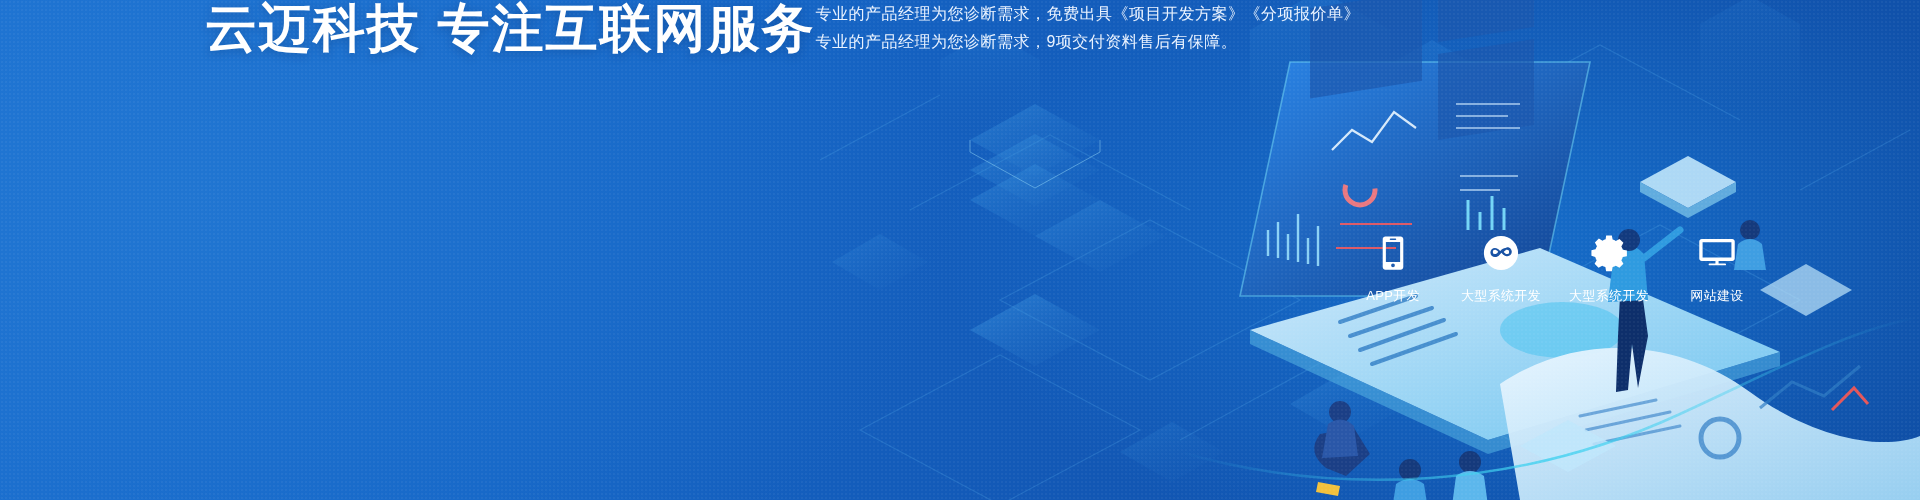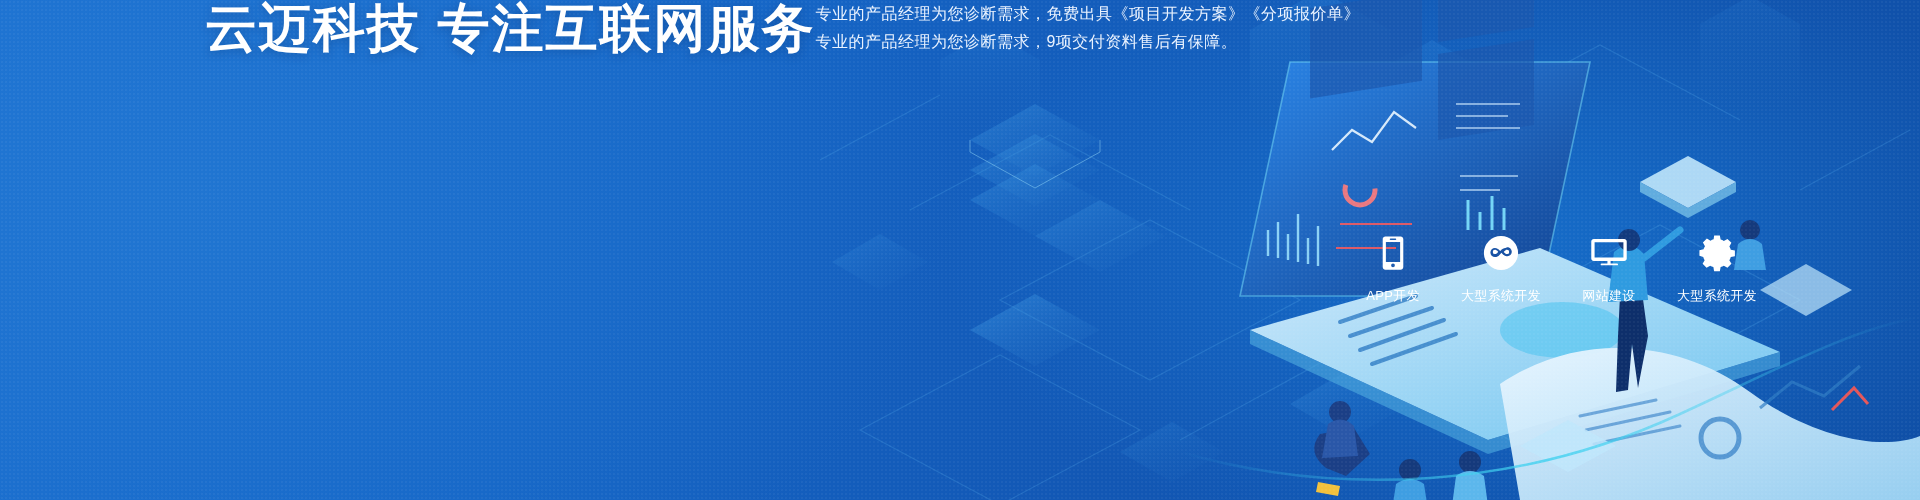--- a/index.html
+++ b/index.html
@@ -287,32 +287,32 @@
               <path d="M12 1.2A10.8 10.8 0 1012 22.8 10.8 10.8 0 0012 1.2zm3.9 7.1c1.6 0 2.9 1.3 2.9 2.9 0 1.7-1.5 3-3.2 2.8-1.2-.1-2-.8-2.8-1.6l-.5-.5-1.3 1.3c-.8.8-1.6 1.4-2.8 1.4a2.9 2.9 0 110-5.8c1.2 0 2 .6 2.8 1.4l.5.5.5-.5c.8-.8 1.6-1.4 2.8-1.4zm-.1 1.6c-.6 0-1.1.4-1.7 1l-.4.4.5.5c.5.5 1 .9 1.6.9a1.4 1.4 0 100-2.8zm-7.6 0a1.4 1.4 0 100 2.8c.6 0 1.1-.4 1.7-1l.4-.4-.5-.5c-.5-.5-1-.9-1.6-.9z"></path>
             </svg>
         </span>
         <span class="lbl">大型系统开发</span>
       </div>
 
 
       <div class="service">
         <span class="ico">
           <svg viewBox="0 0 24 24">
+              <path d="M12 8.1a3.9 3.9 0 100 7.8 3.9 3.9 0 000-7.8zm0 2.1a1.8 1.8 0 110 3.6 1.8 1.8 0 010-3.6z"></path>
+              <path d="M10.2.9h3.6l.5 2.6c.7.2 1.4.5 2 .9l2.3-1.3 2.5 2.5-1.3 2.3c.4.6.7 1.3.9 2l2.6.5v3.6l-2.6.5c-.2.7-.5 1.4-.9 2l1.3 2.3-2.5 2.5-2.3-1.3c-.6.4-1.3.7-2 .9l-.5 2.6h-3.6l-.5-2.6c-.7-.2-1.4-.5-2-.9l-2.3 1.3-2.5-2.5 1.3-2.3c-.4-.6-.7-1.3-.9-2L.9 13.8v-3.6l2.6-.5c.2-.7.5-1.4.9-2L3.1 5.4l2.5-2.5 2.3 1.3c.6-.4 1.3-.7 2-.9L10.2.9z"></path>
+            </svg>
+        </span>
+        <span class="lbl">大型系统开发</span>
+      </div>
+
+      <div class="service">
+        <span class="ico">
+          <svg viewBox="0 0 24 24">
               <path d="M2.4 3.2h19.2c.9 0 1.6.7 1.6 1.6v10.6c0 .9-.7 1.6-1.6 1.6H2.4c-.9 0-1.6-.7-1.6-1.6V4.8c0-.9.7-1.6 1.6-1.6zm.5 2v9.6h18.2V5.2H2.9zm8.1 11.8h2v1.6h4.1a.6.6 0 010 1.2H7.3a.6.6 0 010-1.2H11v-1.6z"></path>
               <circle cx="12" cy="15.9" r=".75"></circle>
             </svg>
         </span>
         <span class="lbl">网站建设</span>
       </div>
 
-      <div class="service">
-        <span class="ico">
-          <svg viewBox="0 0 24 24">
-              <path d="M12 8.1a3.9 3.9 0 100 7.8 3.9 3.9 0 000-7.8zm0 2.1a1.8 1.8 0 110 3.6 1.8 1.8 0 010-3.6z"></path>
-              <path d="M10.2.9h3.6l.5 2.6c.7.2 1.4.5 2 .9l2.3-1.3 2.5 2.5-1.3 2.3c.4.6.7 1.3.9 2l2.6.5v3.6l-2.6.5c-.2.7-.5 1.4-.9 2l1.3 2.3-2.5 2.5-2.3-1.3c-.6.4-1.3.7-2 .9l-.5 2.6h-3.6l-.5-2.6c-.7-.2-1.4-.5-2-.9l-2.3 1.3-2.5-2.5 1.3-2.3c-.4-.6-.7-1.3-.9-2L.9 13.8v-3.6l2.6-.5c.2-.7.5-1.4.9-2L3.1 5.4l2.5-2.5 2.3 1.3c.6-.4 1.3-.7 2-.9L10.2.9z"></path>
-            </svg>
-        </span>
-        <span class="lbl">大型系统开发</span>
-      </div>
-
     </div>
   </div>
 </div>
 
 </body></html>

